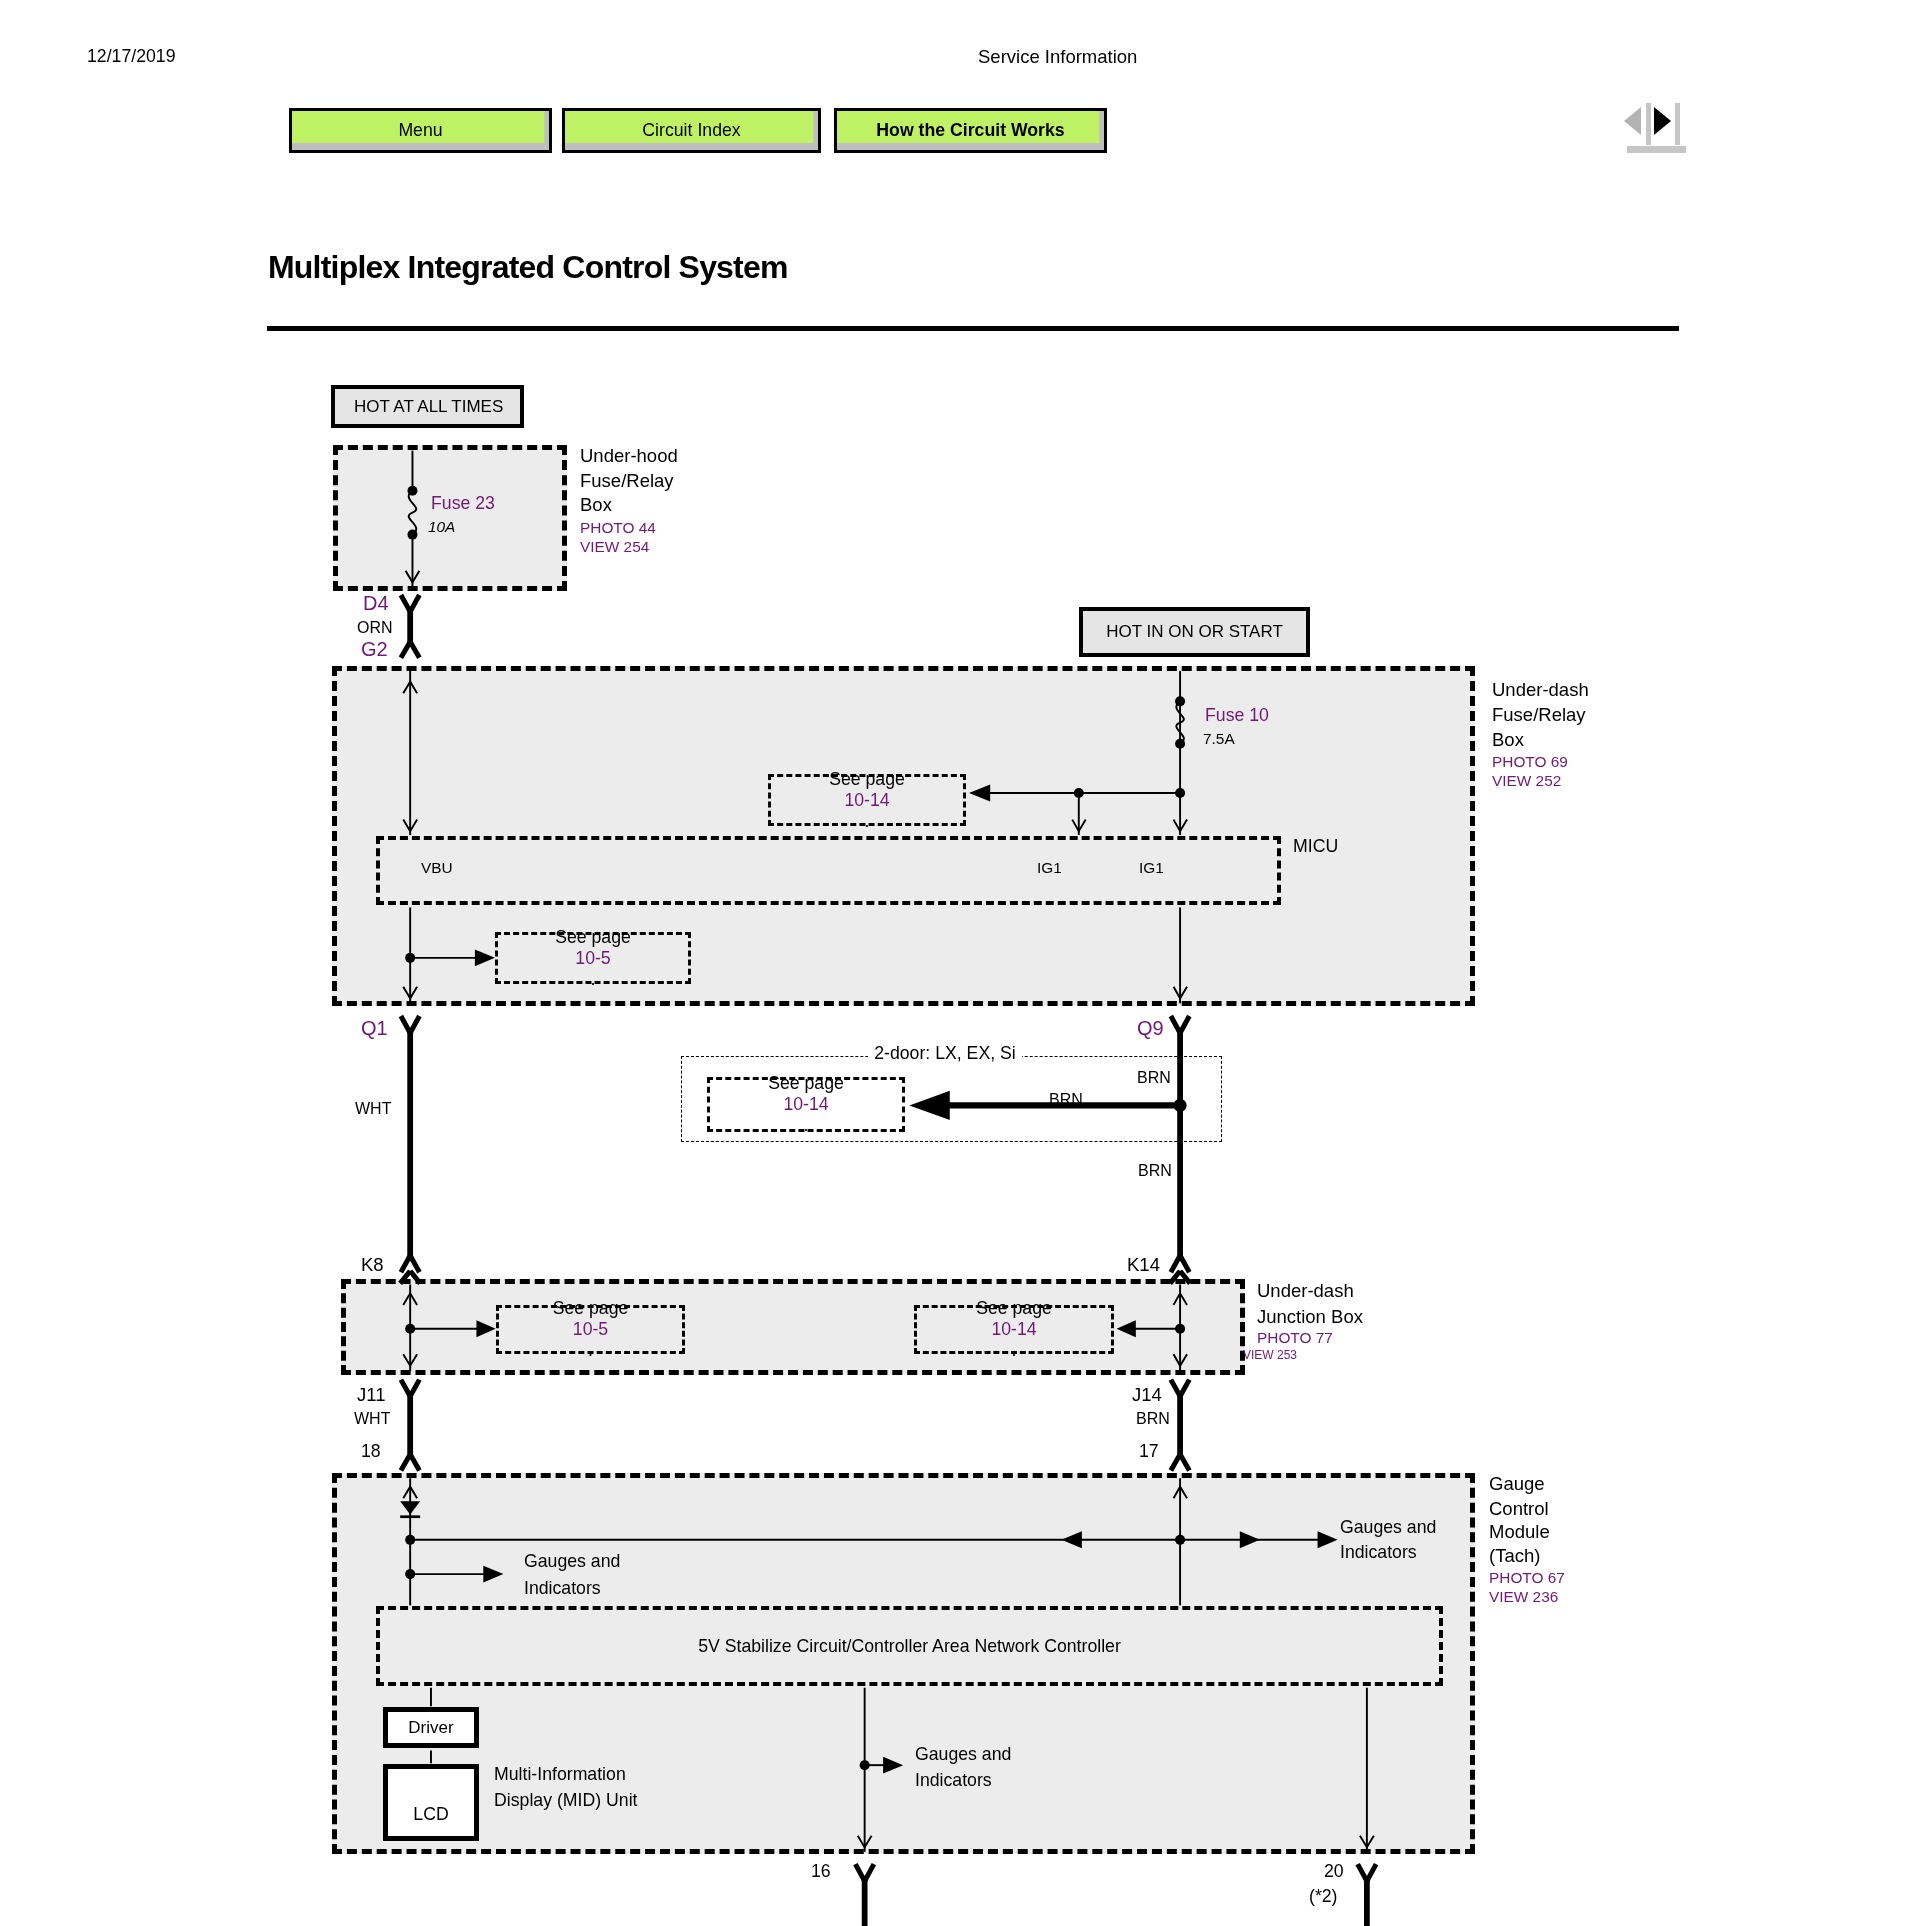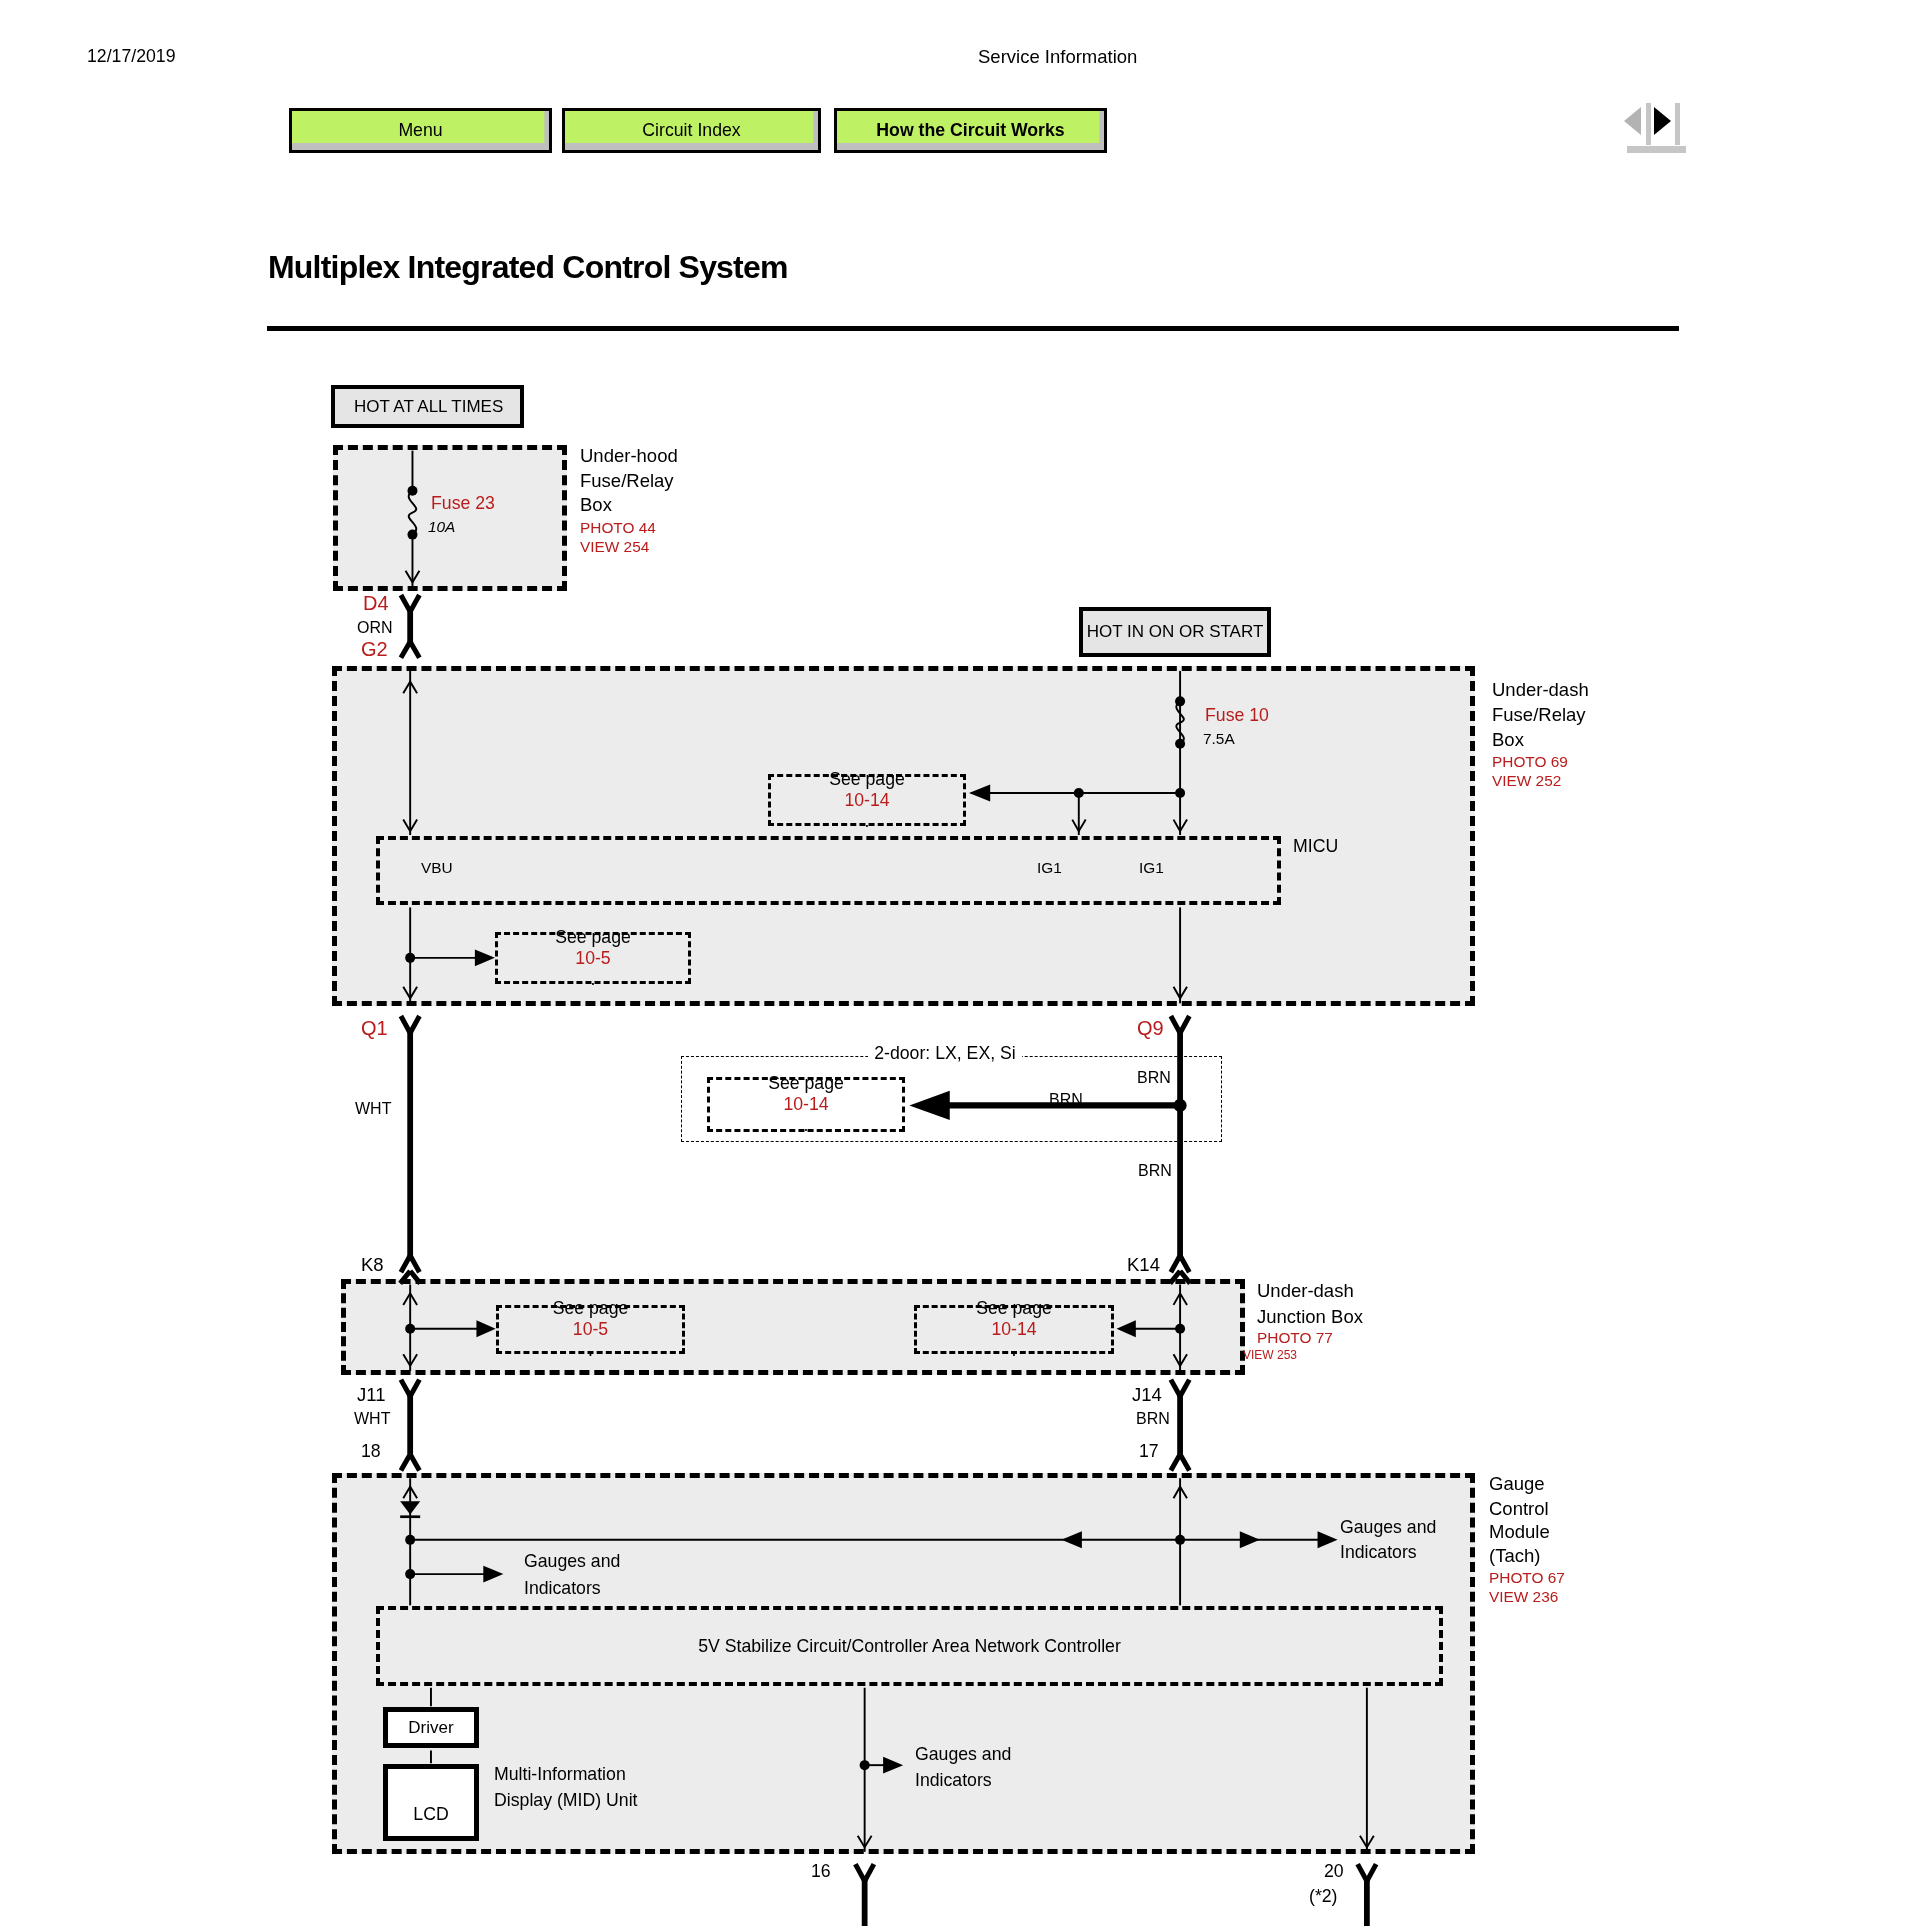--- a/index.html
+++ b/index.html
@@ -1,19 +1,19 @@
 <!DOCTYPE html>
 <html style="font-size:6.2px"><head>
 <meta charset="utf-8">
 <style>
   html,body{margin:0;padding:0;}
   body{width:1965px;height:2542px;position:relative;background:#fff;color:#000;
        font-family:"Liberation Sans","DejaVu Sans",sans-serif;}
   .abs{position:absolute;white-space:nowrap;line-height:1.08;}
-  .blue{color:#b91c1c;}
+  .blue{color:#701a75;}
   .b{font-weight:bold;}
   
   .solidbox{position:absolute;border:4.2px solid #000;background:#e5e5e5;box-sizing:border-box;
             display:flex;align-items:center;}
   .modbox{position:absolute;border:5.4px dashed #000;background:#ececec;box-sizing:border-box;}
   .innbox{position:absolute;border:4.2px dashed #000;background:transparent;box-sizing:border-box;
           display:flex;align-items:center;justify-content:center;}
   .seebox{position:absolute;border:3.5px dashed #000;background:transparent;box-sizing:border-box;
           display:flex;align-items:center;justify-content:center;font-size:17.7px;flex-direction:column;}
   .finebox{position:absolute;border:1.9px dashed #000;background:transparent;box-sizing:border-box;}
@@ -64,21 +64,21 @@
 
 <div class="abs txt b" style="left:268px;top:250px;font-size:32px;letter-spacing:-0.8px;">Multiplex Integrated Control System</div>
 <div class="abs" style="left:267px;top:326px;width:1412px;height:5px;background:#000;"></div>
 
 <div class="solidbox" style="left:331px;top:385px;width:193px;height:43px;padding-left:19px;font-size:17px;">
   <span>HOT AT ALL TIMES</span>
 </div>
 
 <div class="modbox" style="left:333px;top:445px;width:234px;height:146px;"></div>
 
-<div class="solidbox" style="left:1079px;top:607px;width:192px;height:50px;justify-content:center;font-size:17px;">
+<div class="solidbox" style="left:1079px;top:607px;width:231px;height:50px;justify-content:center;font-size:17px;">
   <span>HOT IN ON OR START</span>
 </div>
 
 <div class="modbox" style="left:332px;top:666px;width:1143px;height:340px;"></div>
 <div class="innbox" style="left:376px;top:836px;width:905px;height:69px;"></div>
 
 <div class="seebox" style="left:768px;top:774px;width:198px;height:52px;">
   <span>See page </span>
     <span class="blue">10-14</span>
     <span>.</span>

